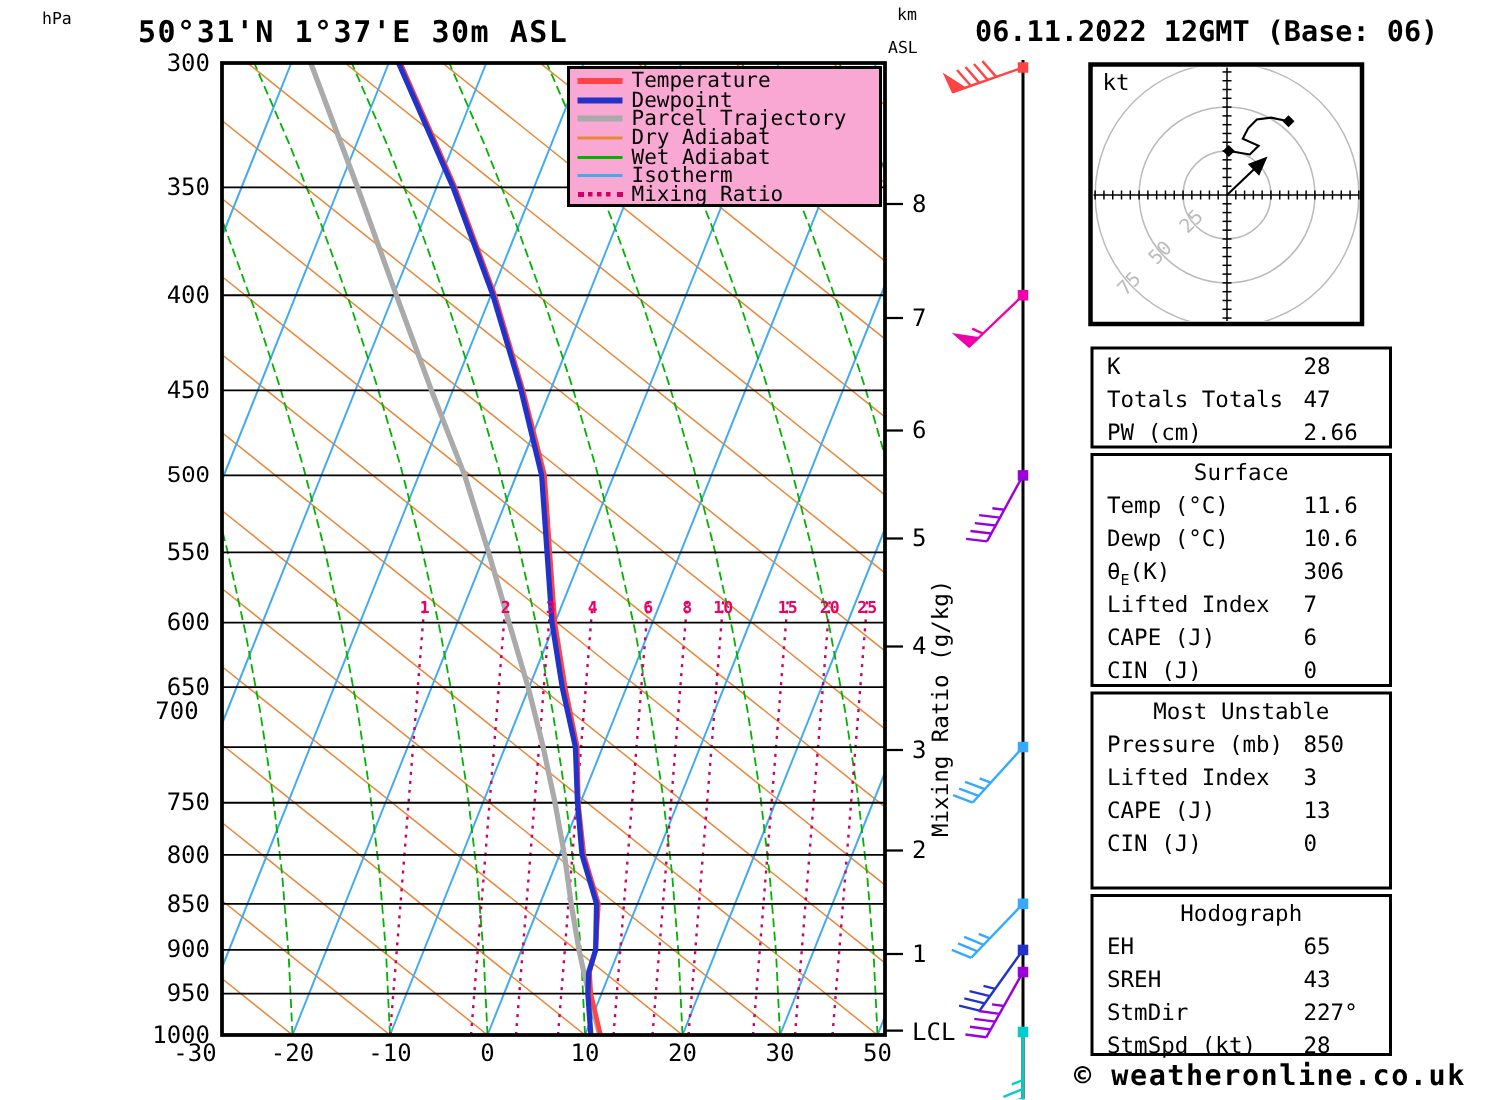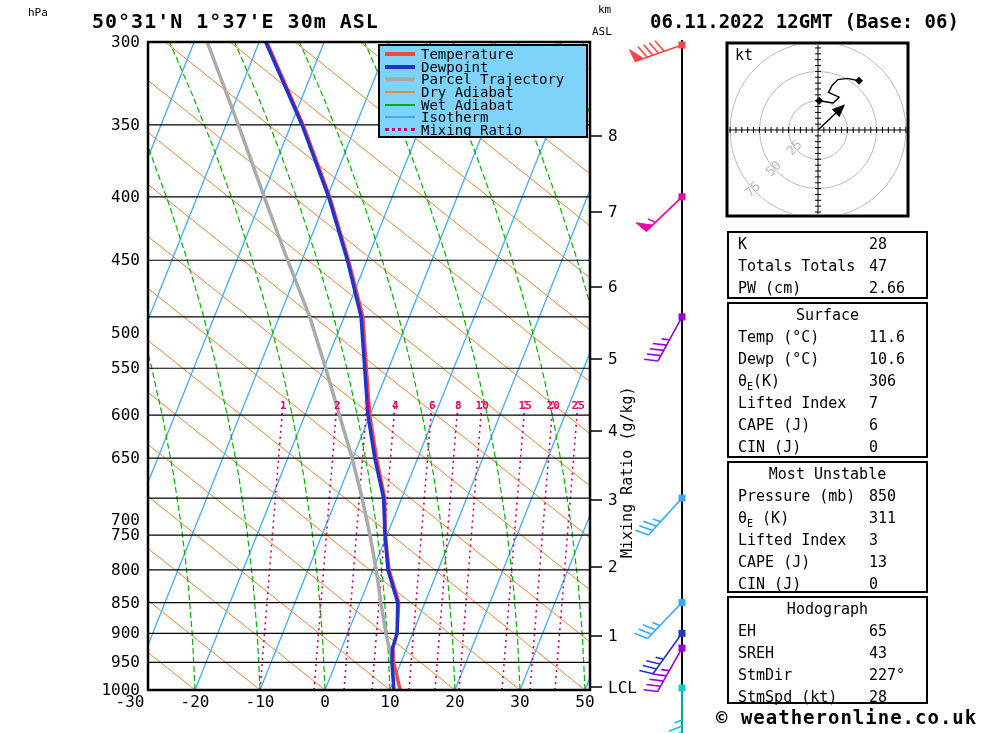--- a/index.html
+++ b/index.html
@@ -9,21 +9,21 @@
   .lbl{position:absolute;white-space:nowrap;z-index:3;line-height:1;}
   .title{font-size:20px;font-weight:bold;letter-spacing:1px;}
   .dt{font-size:19px;font-weight:bold;letter-spacing:0px;}
   .unit{font-size:11px;}
   .plabel{width:44px;text-align:right;font-size:16px;}
   .xlabel{width:64px;text-align:center;font-size:16px;}
   .xtitle{font-size:18px;letter-spacing:1px;}
   .kmlab{font-size:16px;}
   .mixlab{position:absolute;font-size:11px;font-weight:bold;color:#ee0066;z-index:2;transform:translate(-50%,-50%);}
   .mixaxis{font-size:15px;transform:rotate(-90deg);transform-origin:0 0;}
-  .legend{position:absolute;left:378px;top:44px;width:210px;height:94px;background:#7dd3fc;
+  .legend{position:absolute;left:378px;top:44px;width:210px;height:94px;background:#f9a8d4;
           border:2px solid #000;z-index:2;box-sizing:border-box;padding-top:2px;}
   .lg-row{display:flex;align-items:center;height:12.6px;}
   .lg-line{width:30px;margin-left:5px;margin-right:6px;flex:none;}
   .lg-txt{font-size:14px;white-space:nowrap;}
   .panel{position:absolute;left:727px;width:201px;background:#fff;border:2px solid #000;
          z-index:2;box-sizing:border-box;font-size:15px;}
   .p-head{text-align:center;height:22px;line-height:22px;}
   .p-row{position:relative;height:22px;line-height:22px;}
   .p-lab{position:absolute;left:9px;}
   .p-val{position:absolute;left:140px;}
@@ -333,25 +333,25 @@
         <div class="lg-line" style="border-top: 3px dotted rgb(204, 0, 102);"></div>
         <span class="lg-txt">Mixing Ratio</span>
       </div>
     </div>
 
   <div id="plabels">
       <div class="lbl plabel" style="left:96px;top:34px;">300</div>
       <div class="lbl plabel" style="left:96px;top:117px;">350</div>
       <div class="lbl plabel" style="left:96px;top:189px;">400</div>
       <div class="lbl plabel" style="left:96px;top:252px;">450</div>
-      <div class="lbl plabel" style="left:96px;top:325px;">500</div>
+      <div class="lbl plabel" style="left:96px;top:309px;font-family:Liberation Mono, monospace;">500</div>
       <div class="lbl plabel" style="left:96px;top:360px;">550</div>
       <div class="lbl plabel" style="left:96px;top:407px;">600</div>
       <div class="lbl plabel" style="left:96px;top:450px;">650</div>
-      <div class="lbl plabel" style="left:96px;top:512px;">700</div>
+      <div class="lbl plabel" style="left:96px;top:466px;text-align:center;">700</div>
       <div class="lbl plabel" style="left:96px;top:527px;">750</div>
       <div class="lbl plabel" style="left:96px;top:562px;">800</div>
       <div class="lbl plabel" style="left:96px;top:595px;">850</div>
       <div class="lbl plabel" style="left:96px;top:625px;">900</div>
       <div class="lbl plabel" style="left:96px;top:654px;">950</div>
       <div class="lbl plabel" style="left:96px;top:682px;">1000</div>
     </div>
   <div id="xlabels">
       <div class="lbl xlabel" style="left:98px;top:694px;">-30</div>
       <div class="lbl xlabel" style="left:163px;top:694px;">-20</div>
@@ -431,24 +431,20 @@
         <span class="p-val">0</span>
       </div>
     </div>
   <div class="panel" style="top:461px;height:132px;" id="panelMU">
     <div class="p-head">Most Unstable</div>
   <div class="p-row">
         <span class="p-lab">Pressure (mb)</span>
         <span class="p-val">850</span>
       </div>
       <div class="p-row">
-        <span class="p-lab">θ<sub>E</sub> (K)</span>
-        <span class="p-val">311</span>
-      </div>
-      <div class="p-row">
         <span class="p-lab">Lifted Index</span>
         <span class="p-val">3</span>
       </div>
       <div class="p-row">
         <span class="p-lab">CAPE (J)</span>
         <span class="p-val">13</span>
       </div>
       <div class="p-row">
         <span class="p-lab">CIN (J)</span>
         <span class="p-val">0</span>

